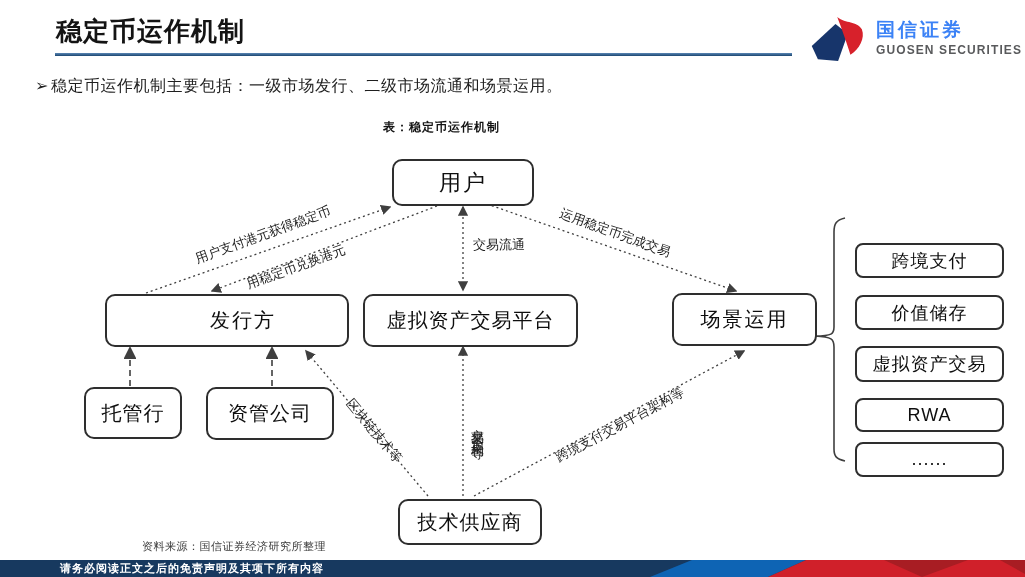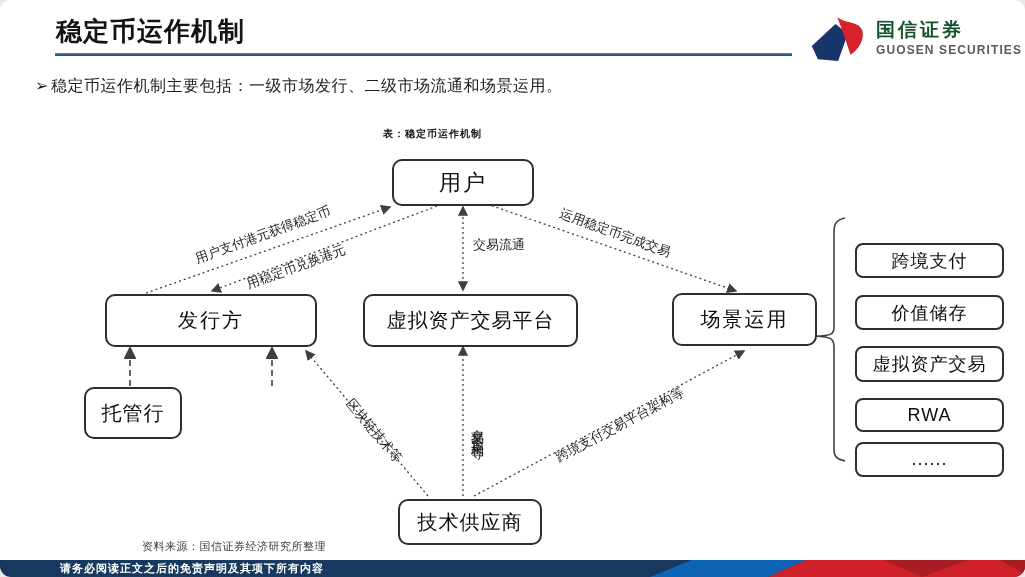--- a/index.html
+++ b/index.html
@@ -1,33 +1,33 @@
 <!DOCTYPE html>
 <html><head>
 <meta charset="utf-8">
 <style>
   html,body{margin:0;padding:0;background:#e9e9e9;}
   .slide{position:relative;width:1025px;height:577px;background:#ffffff;overflow:hidden;
-         font-family:"Liberation Sans","DejaVu Sans",sans-serif;color:#111;border-radius:11px;}
+         font-family:"Liberation Sans","DejaVu Sans",sans-serif;color:#111;}
 
   
   .title{position:absolute;left:56px;top:14px;font-size:26px;font-weight:bold;color:#141414;letter-spacing:1px;}
   .title-rule{position:absolute;left:55px;top:53px;width:737px;height:3px;
               background:linear-gradient(#5a87b5,#1c4670);}
   .logo{position:absolute;left:810px;top:14px;display:flex;align-items:center;gap:8px;}
   .logo-text{display:flex;flex-direction:column;line-height:1.1;}
-  .logo-cn{font-size:19px;font-weight:600;color:#14532d;letter-spacing:3px;}
+  .logo-cn{font-size:19px;font-weight:600;color:#3b82f6;letter-spacing:3px;}
   .logo-en{font-size:12px;font-weight:bold;color:#595a5c;letter-spacing:1.1px;margin-top:3px;}
 
   
   .bullet{position:absolute;left:35px;top:76px;font-size:16px;font-weight:500;color:#1f1f1f;letter-spacing:0.5px;}
   .bullet .mark{margin-right:2px;}
 
   
-  .caption{position:absolute;left:383px;top:119px;font-size:10px;font-weight:bold;color:#131313;letter-spacing:1px;margin-top:8px;}
+  .caption{position:absolute;left:383px;top:119px;font-size:12px;font-weight:bold;color:#131313;letter-spacing:1px;}
 
   
   .diagram{position:absolute;left:0;top:140px;width:1025px;height:415px;}
   .diagram svg.wires{position:absolute;left:0;top:0;}
   .node{position:absolute;background:#fff;border:2px solid #2e2e2e;border-radius:10px;
         display:flex;align-items:center;justify-content:center;
         font-size:20px;color:#0e0e0e;letter-spacing:2px;}
   .node.small{font-size:18px;border-radius:8px;letter-spacing:1px;}
   .edge-label{position:absolute;font-size:13px;color:#222;white-space:nowrap;text-align:center;}
   .edge-label.vert{writing-mode:vertical-rl;text-orientation:upright;letter-spacing:3px;}
@@ -81,24 +81,25 @@
       <line x1="463" y1="356" x2="463" y2="207" stroke="#3f3f3f" stroke-width="1.3" stroke-dasharray="2 3" marker-end="url(#arr)"></line>
       <line x1="474" y1="356" x2="744" y2="211" stroke="#3f3f3f" stroke-width="1.3" stroke-dasharray="2 3" marker-end="url(#arr)"></line>
 
       <line x1="130" y1="246" x2="130" y2="208" stroke="#3f3f3f" stroke-width="1.6" stroke-dasharray="6 4" marker-end="url(#arr)"></line>
       <line x1="272" y1="246" x2="272" y2="208" stroke="#3f3f3f" stroke-width="1.6" stroke-dasharray="6 4" marker-end="url(#arr)"></line>
 
       <path d="M845,78 C836,80 834,84 834,92 L834,187 C834,194 832,196 815,196 C832,197 834,199 834,207 L834,309 C834,316 836,319 845,321" fill="none" stroke="#3f3f3f" stroke-width="1.6"></path>
     </svg>
 
     <div class="node" style="left:392px;top:19px;width:138px;height:43px;font-size:22px;text-align:right;">用户</div>
-    <div class="node" style="left:105px;top:154px;width:208px;height:49px;">发行方</div>
+    <div class="node" style="left:105px;top:154px;width:208px;height:49px;padding-left:32px;">发行方</div>
     <div class="node" style="left:363px;top:154px;width:211px;height:49px;letter-spacing:1px;">虚拟资产交易平台</div>
     <div class="node" style="left:672px;top:153px;width:141px;height:49px;text-align:right;">场景运用</div>
     <div class="node" style="left:84px;top:247px;width:94px;height:48px;letter-spacing:1px;">托管行</div>
+    <div class="node" style="left:206px;top:247px;width:124px;height:49px;letter-spacing:1px;">资管公司</div>
     <div class="node" style="left:398px;top:359px;width:140px;height:42px;letter-spacing:1px;">技术供应商</div>
 
     <div class="node small" style="left:855px;top:103px;width:145px;height:31px;">跨境支付</div>
     <div class="node small" style="left:855px;top:155px;width:145px;height:31px;">价值储存</div>
     <div class="node small" style="left:855px;top:206px;width:145px;height:32px;">虚拟资产交易</div>
     <div class="node small" style="left:855px;top:258px;width:145px;height:30px;">RWA</div>
     <div class="node small" style="left:855px;top:302px;width:145px;height:31px;">......</div>
 
     <div class="edge-label" style="left:151px;top:86px;width:224px;transform:rotate(-20deg);">用户支付港元获得稳定币</div>
     <div class="edge-label" style="left:231px;top:118px;width:130px;transform:rotate(-20deg);">用稳定币兑换港元</div>

